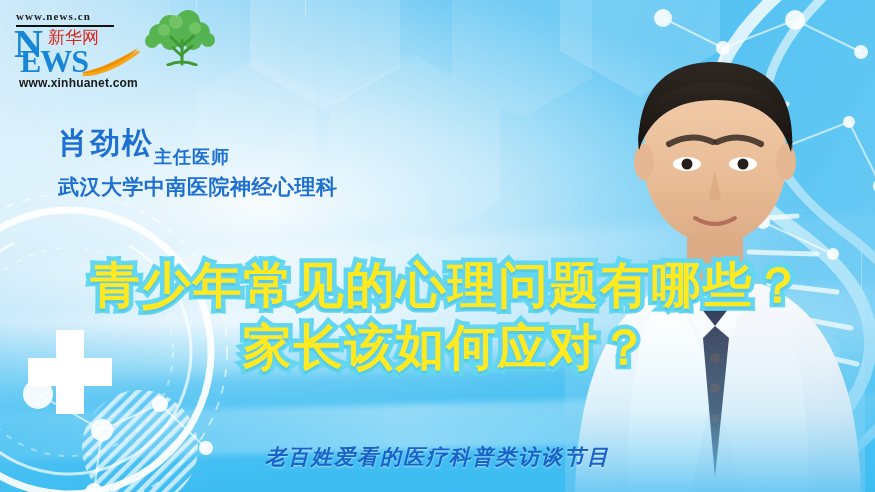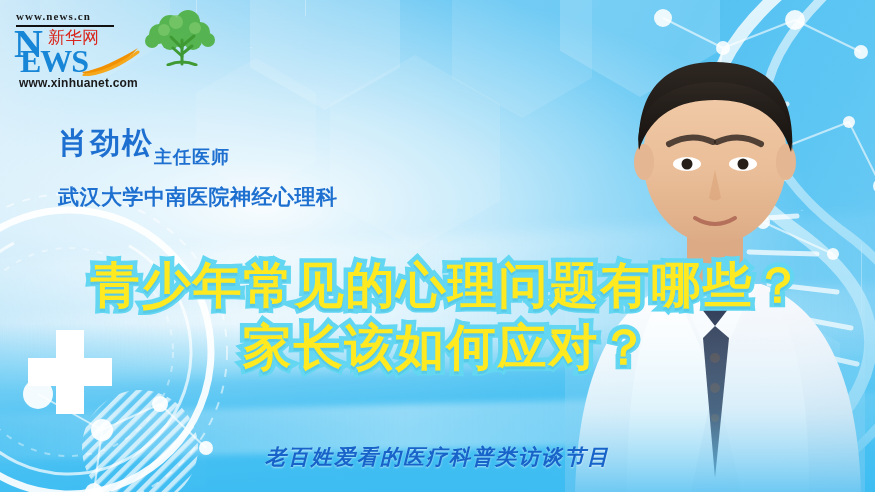--- a/index.html
+++ b/index.html
@@ -123,21 +123,21 @@
   .sp-name{
     font-size:30px;line-height:34px;font-weight:900;color:#1d6fd0;
     letter-spacing:2px;
   }
   .sp-title{
     font-size:18px;line-height:22px;font-weight:900;color:#1d6fd0;
     letter-spacing:1px;
     margin-top:20px;
   }
   .sp-org{
-    margin-top:16px;
+    margin-top:6px;
     font-size:21px;line-height:26px;font-weight:900;color:#1d6fd0;
     letter-spacing:.5px;
   }
 
   
   .headline{position:absolute;left:0;right:0;top:254px;text-align:center;}
   .hl-line{
     font-size:49px;line-height:62px;font-weight:900;letter-spacing:2px;
     color:#ffe920;
     -webkit-text-stroke:9px #63d6f2;

